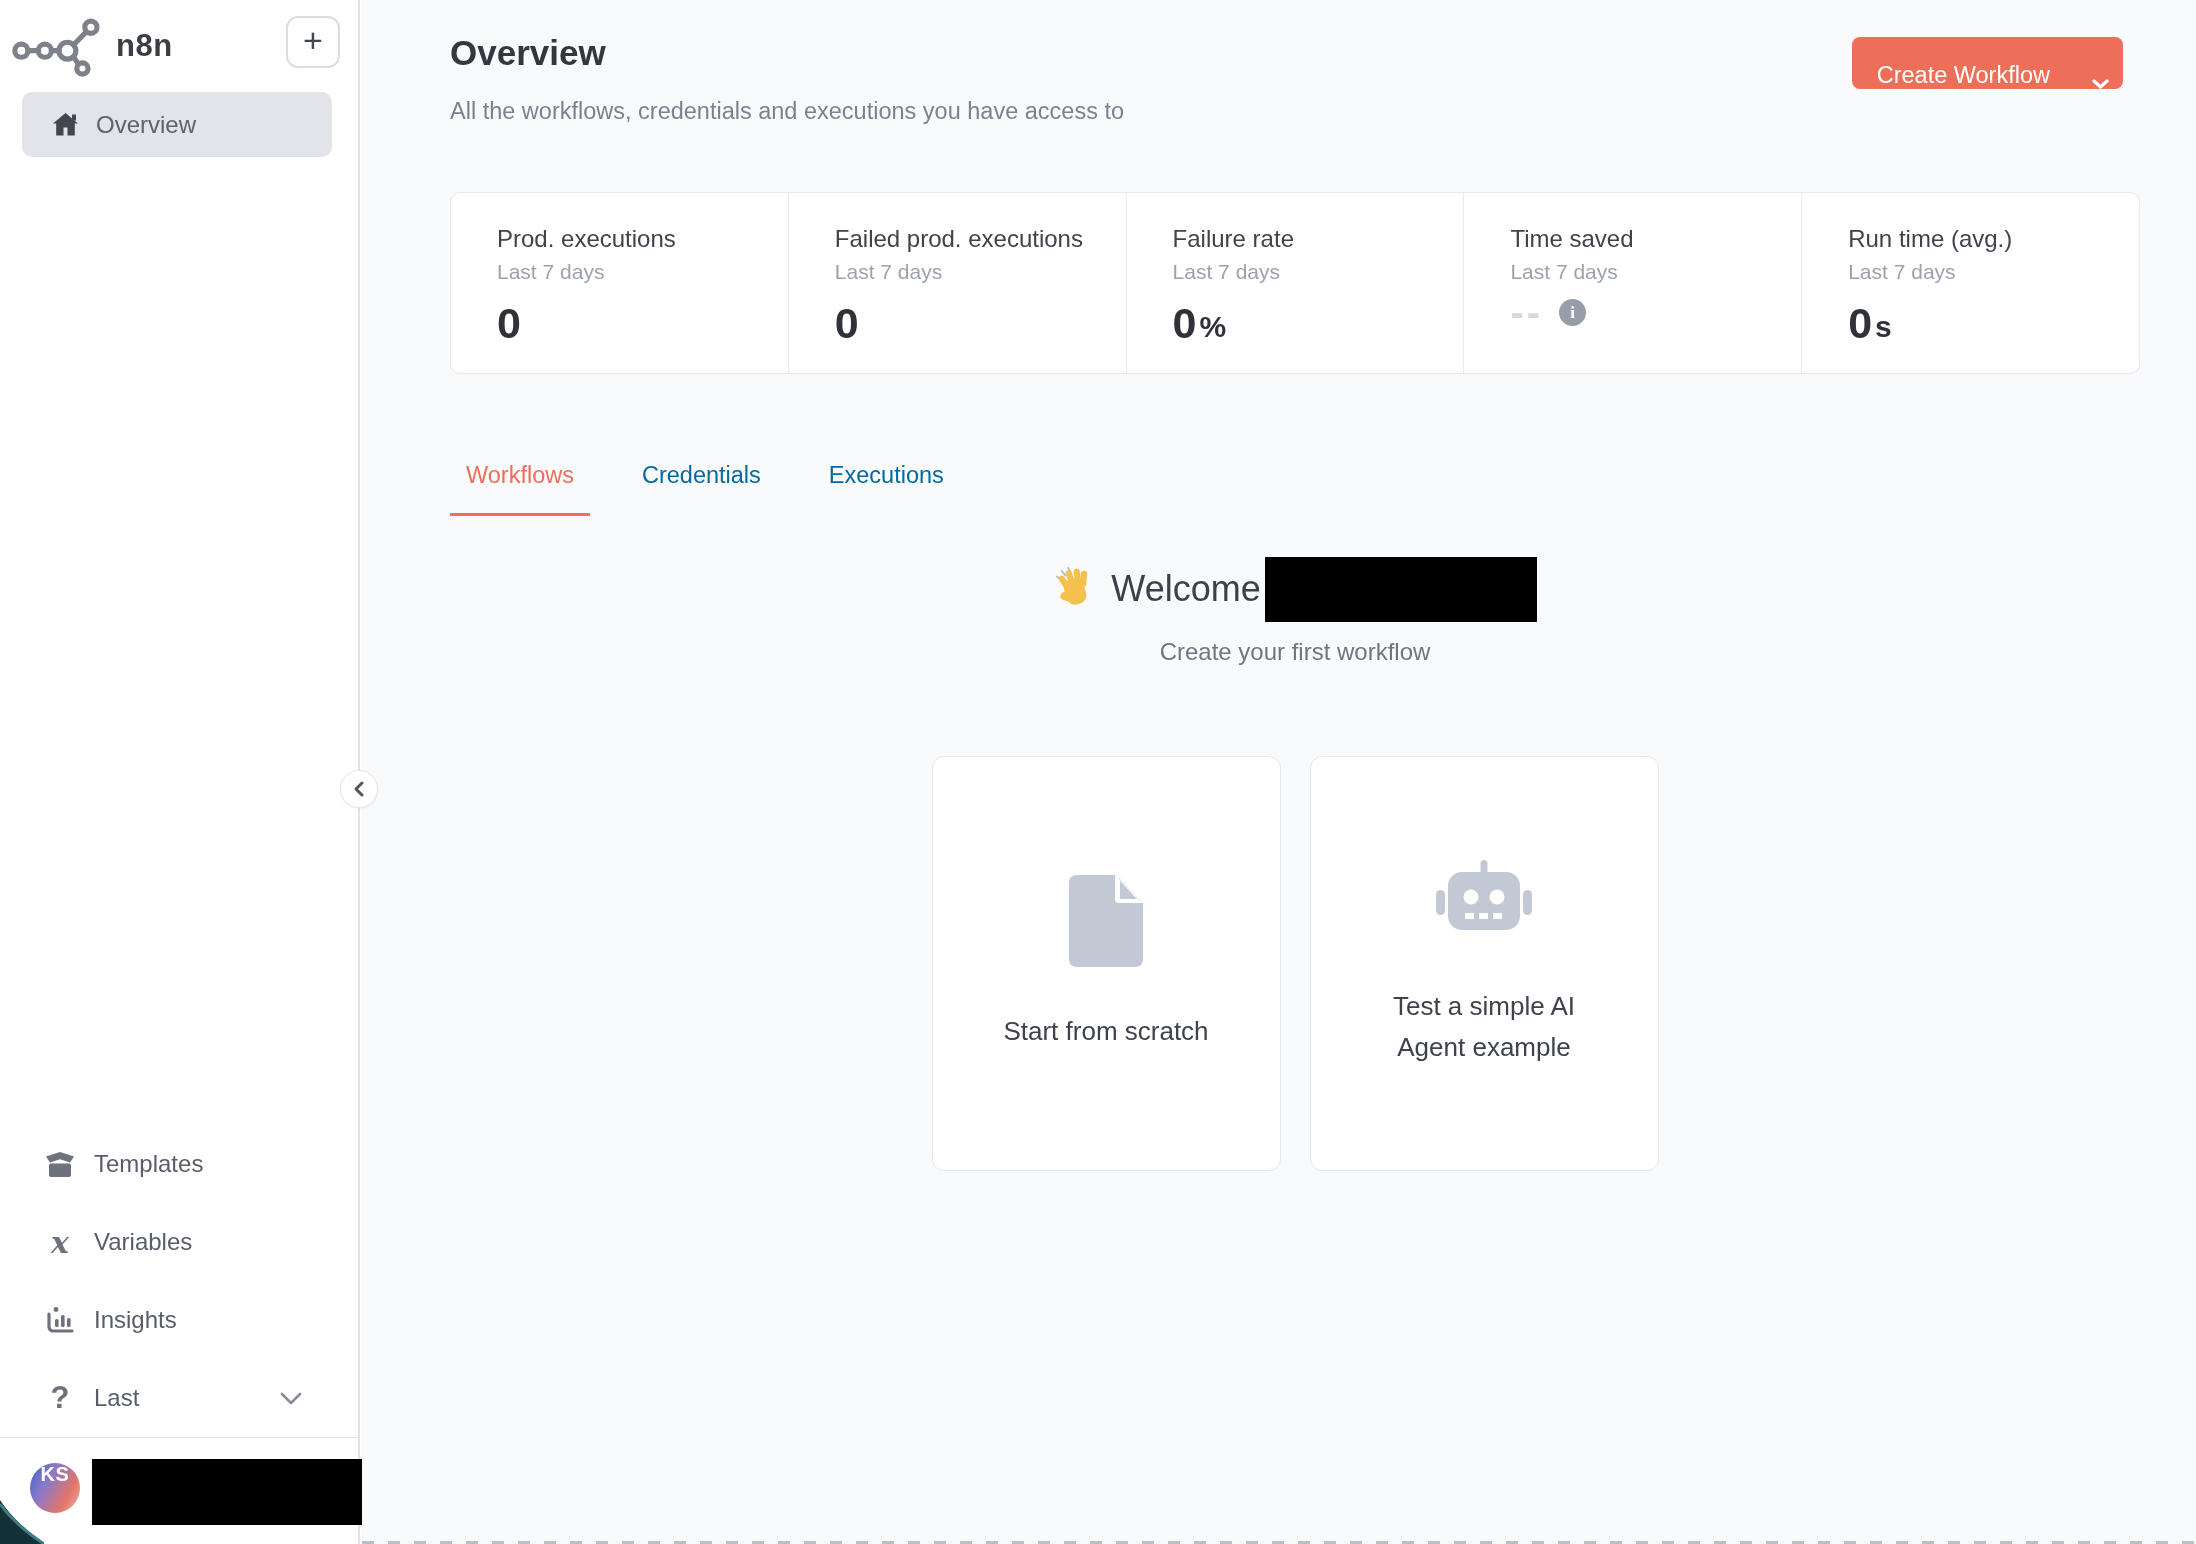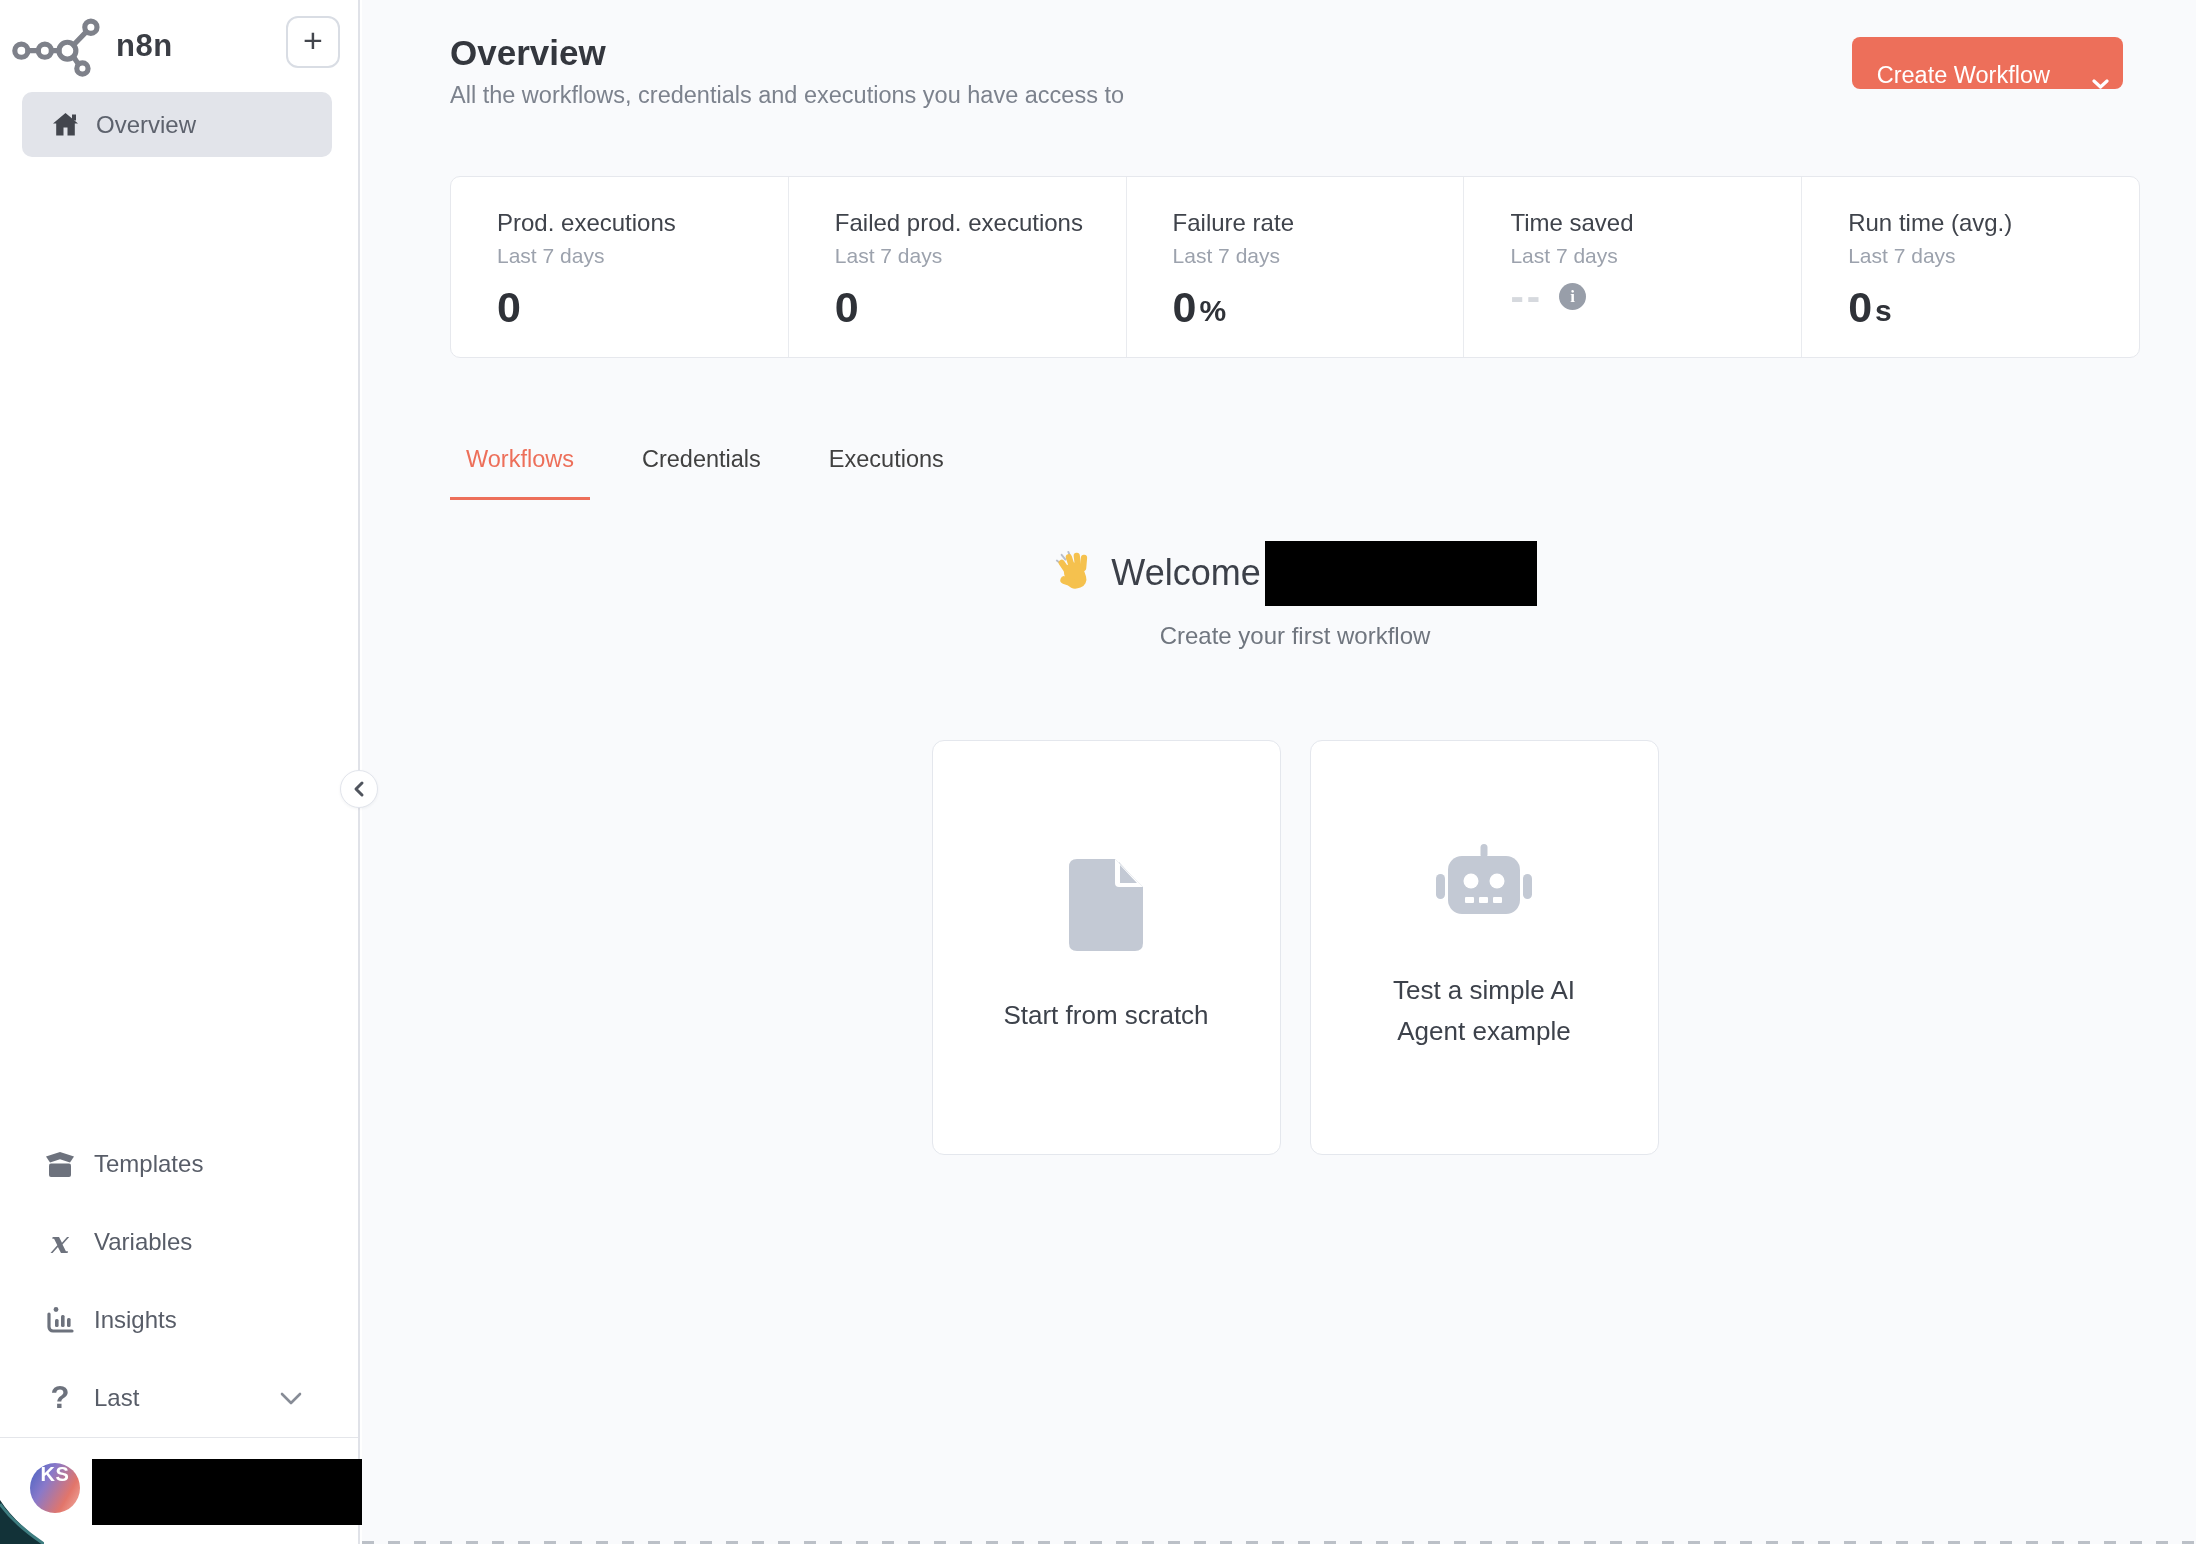--- a/index.html
+++ b/index.html
@@ -37,21 +37,21 @@
   .corner-wave { position:absolute; left:0; bottom:0; z-index:6; }
 
   .collapse-btn { position:absolute; left:340px; top:770px; width:38px; height:38px; border-radius:50%;
             background:#fff; border:1px solid #e2e5ec; z-index:4; display:flex; align-items:center;
             justify-content:center; cursor:pointer; box-shadow:0 1px 3px rgba(40,45,60,.06); }
 
   
   .main { position:absolute; left:362px; top:0; right:0; bottom:0; background:#f9fafc;
           padding:30px 56px 0 88px; }
   .page-title { font-size:35px; line-height:46px; font-weight:700; color:#34373e; }
-  .page-subtitle { font-size:23.5px; line-height:30px; color:#7c828d; margin-top:4px; }
+  .page-subtitle { font-size:23.5px; line-height:30px; color:#7c828d; margin-top:20px; }
   .create-btn { position:absolute; top:37px; right:73px; height:52px; display:flex; align-items:flex-end;
           background:#ED6F5A; border-radius:8px; overflow:hidden; color:#fff; cursor:pointer; }
   .create-btn .btn-label { padding:0 25px; font-size:23.5px; font-weight:500; display:flex; align-items:center; }
   .create-btn .btn-sep { width:2px; background:rgba(255,255,255,.55); }
   .create-btn .btn-caret { width:46px; display:flex; align-items:center; justify-content:center; }
 
   .stats-row { margin-top:66px; display:flex; background:#fff; border:1.5px solid #e6e8ed;
           border-radius:10px; height:182px; }
   .stat { flex:1; padding:32px 0 0 46px; border-right:1.5px solid #e9ebef; }
   .stat:last-child { border-right:none; }
@@ -59,21 +59,21 @@
   .stat-period { font-size:21px; color:#9ca2ad; margin-top:7px; }
   .stat-value { margin-top:15px; font-size:43px; font-weight:700; color:#2f3238;
           display:flex; align-items:center; }
   .stat-unit { font-size:30px; font-weight:700; margin-left:3px; padding-top:6px; }
   .dashes { font-size:40px; font-weight:700; color:#d6d9de; letter-spacing:3px; line-height:27px; }
   .info-dot { width:27px; height:27px; border-radius:50%; background:#989ea9; color:#fff;
           display:flex; align-items:center; justify-content:center; margin-left:16px;
           font:700 17px "Liberation Serif", serif; cursor:pointer; }
 
   .tabs { margin-top:88px; display:flex; }
-  .tab { padding:0 16px 24px; margin-right:36px; font-size:23.5px; color:#404040;
+  .tab { padding:0 16px 24px; margin-right:36px; font-size:23.5px; color:#0369a1;
          border-bottom:3px solid transparent; cursor:pointer; }
   .tab.active { color:#ED6F5A; border-bottom-color:#ED6F5A; }
 
   .empty { text-align:center; margin-top:40px; }
   .welcome-row { display:flex; align-items:center; justify-content:center; height:66px; }
   .welcome-row h2 { font-size:36px; font-weight:400; color:#3c4049; margin-left:12px; }
   .redact-name { width:272px; height:65px; background:#000; margin-left:4px; }
   .empty-sub { margin-top:16px; font-size:24px; color:#70767f; }
   .cards-row { margin-top:90px; display:flex; justify-content:center; gap:29px; }
   .start-card { width:349px; height:415px; background:#fff; border:1.5px solid #e4e7ed;

